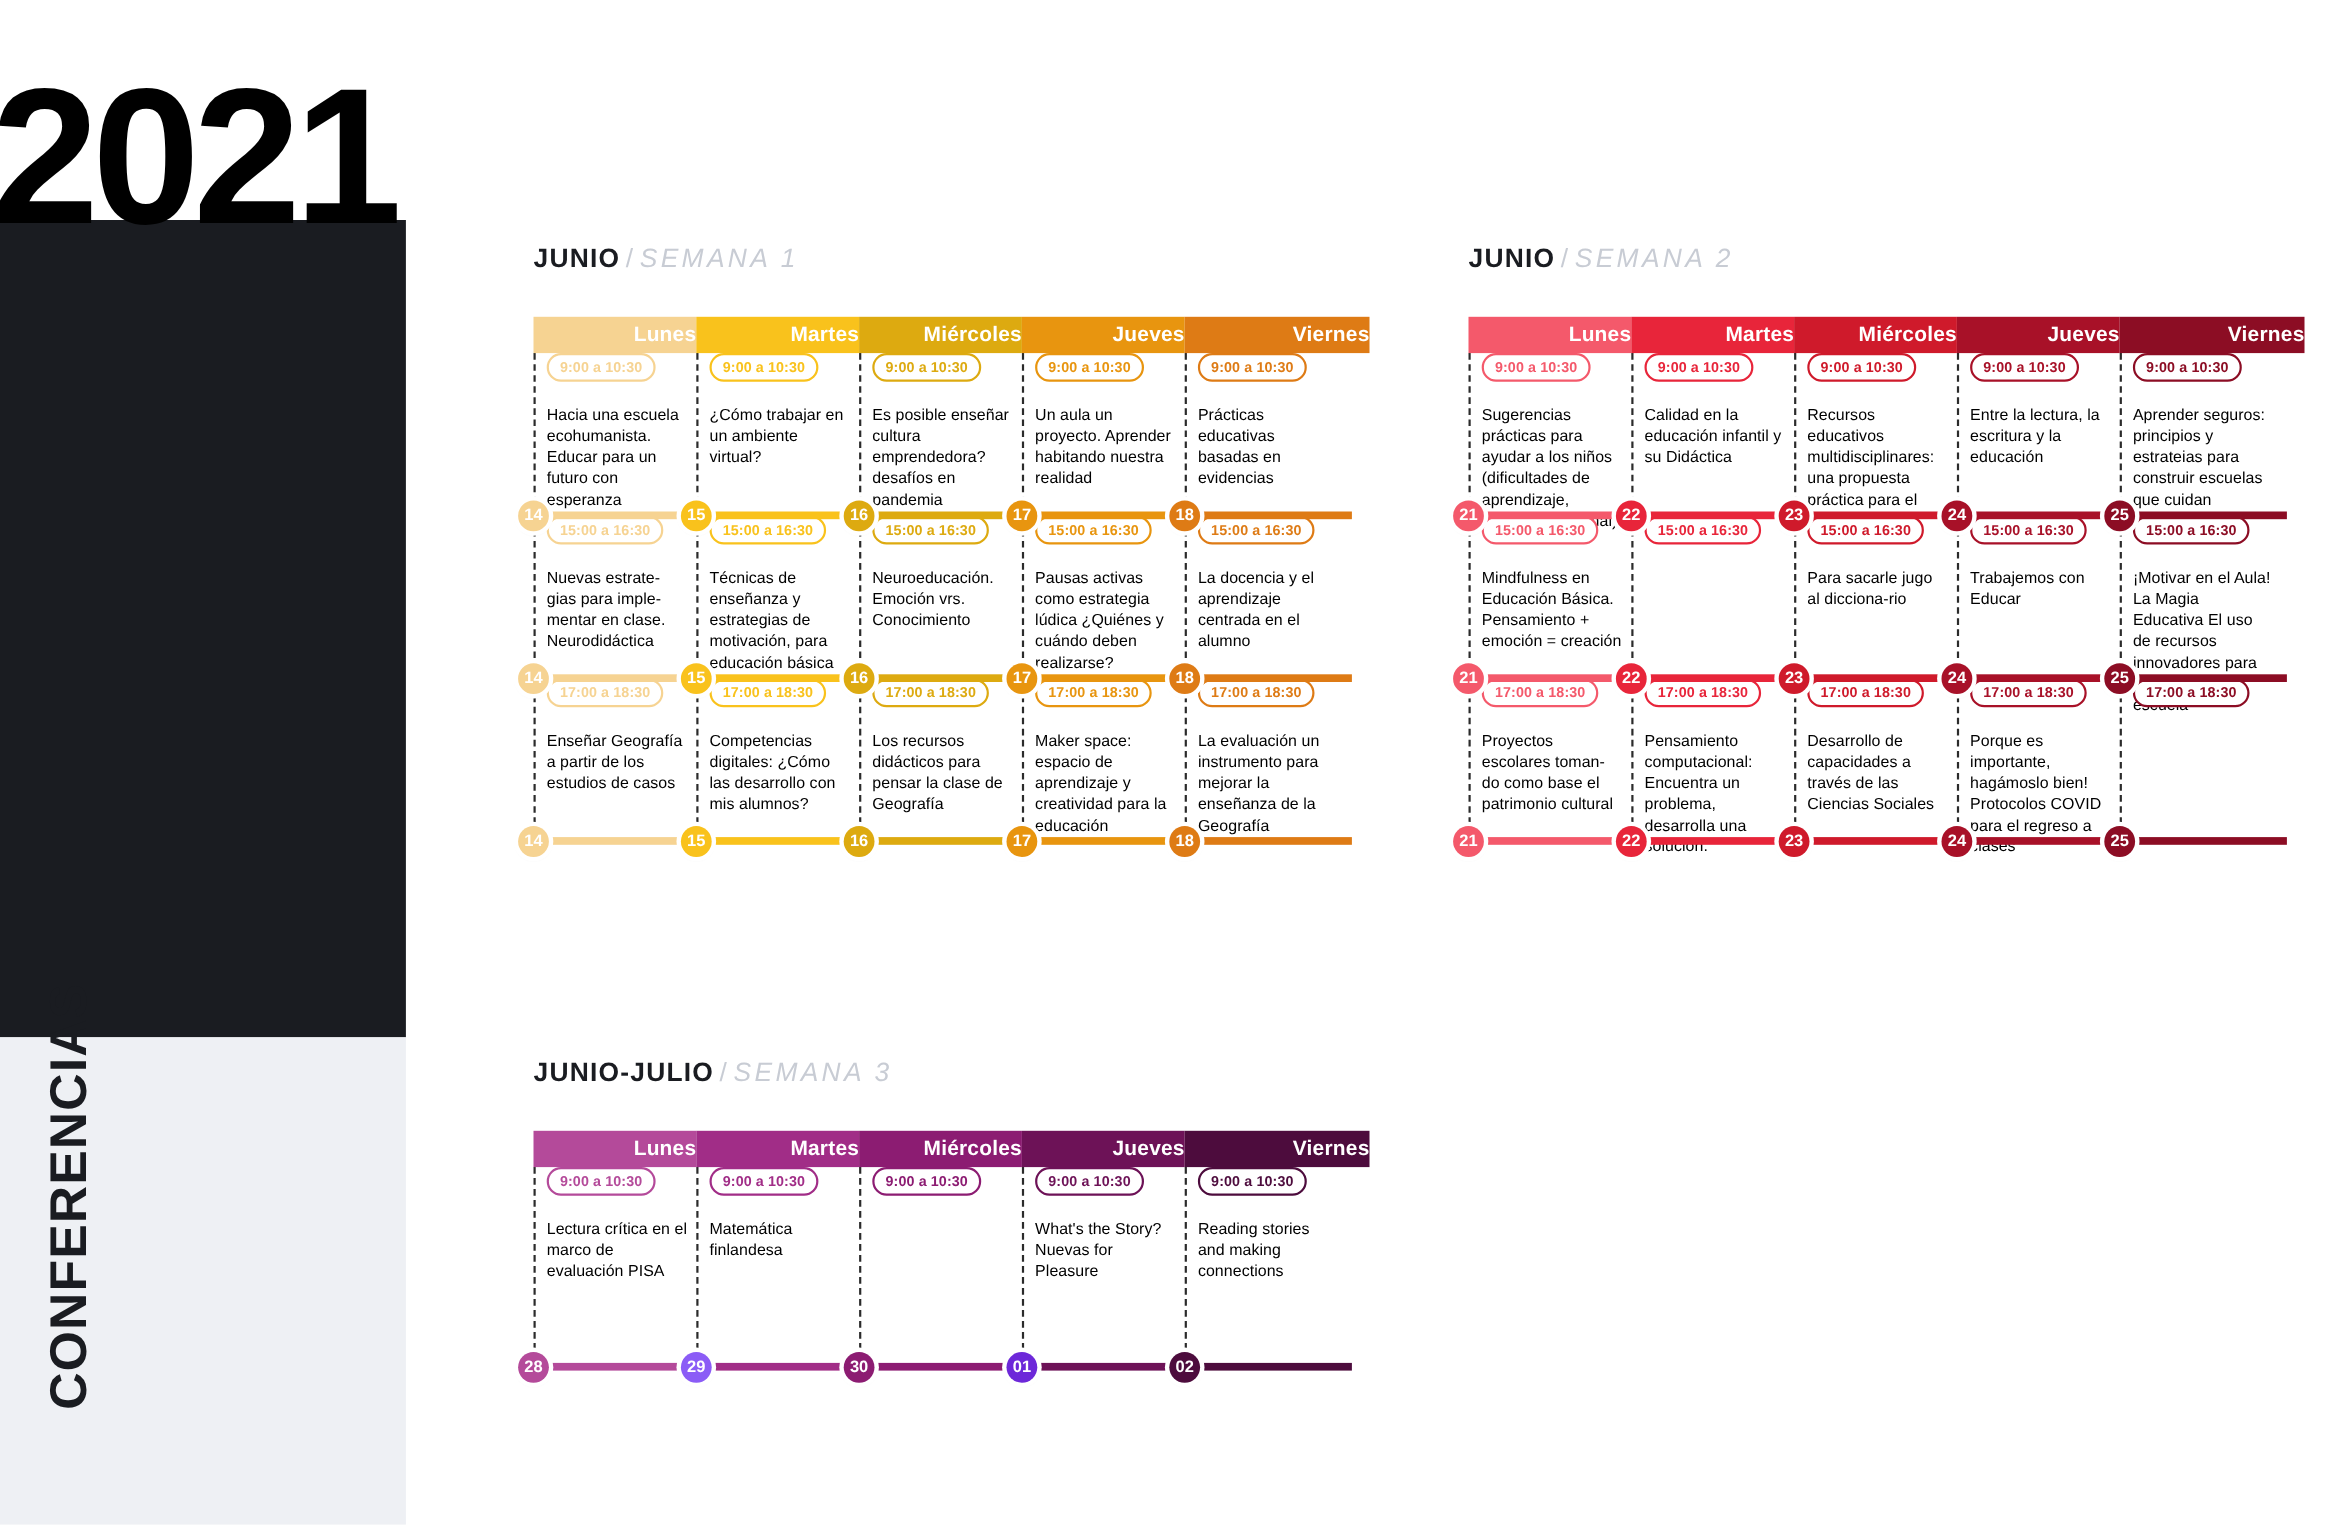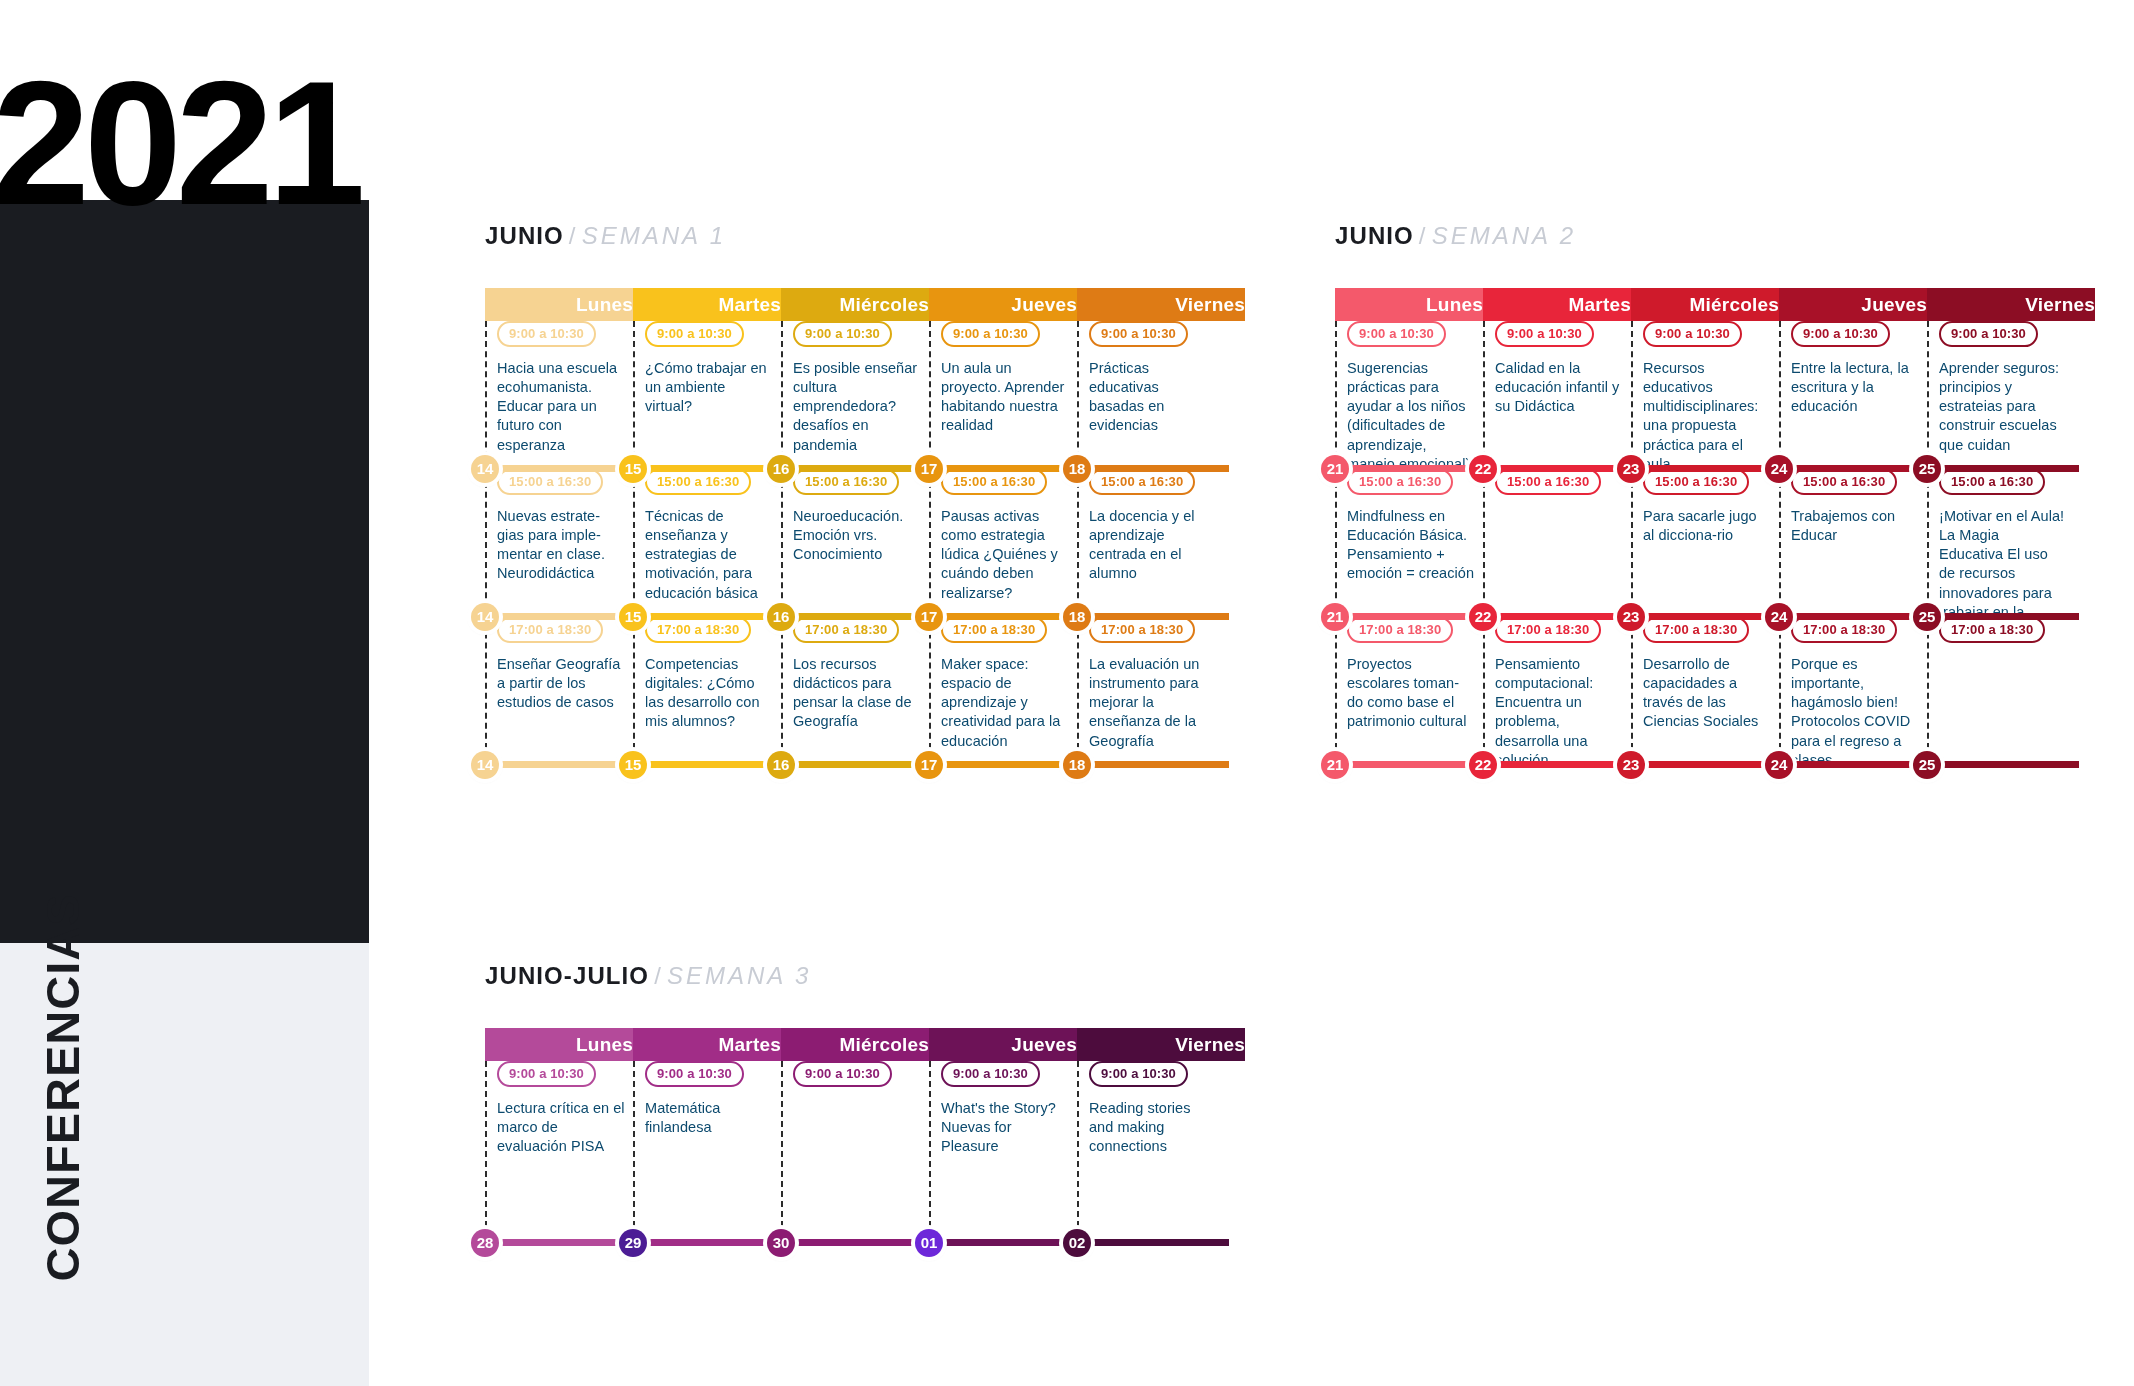--- a/index.html
+++ b/index.html
@@ -81,23 +81,23 @@
     display:inline-block;
     border:2px solid;
     border-radius:14px;
     padding:3px 10px 4px 10px;
     font-size:13px;font-weight:bold;
     background:#fff;
     white-space:nowrap;
     letter-spacing:.1px;
   }
   .talk{
-    margin-top:12px;
+    margin-top:22px;
     font-size:14.5px;line-height:1.32;
-    color:#0c4a6e;
+    color:#000000;
     max-width:128px;
     letter-spacing:.05px;
   }
 
   
   .timeline{position:absolute;left:0;height:26px;z-index:2;}
   .tl-bar{position:absolute;top:10px;height:7px;}
   .daycircle{
     position:absolute;top:0;
     width:28px;height:28px;border-radius:50%;
@@ -287,19 +287,19 @@
         <div class="session-cell" style="left: 444px; width: 148px;"><span class="timepill" style="color: rgb(109, 18, 87); border-color: rgb(109, 18, 87);">9:00 a 10:30</span><div class="talk">What's the Story? Nuevas for Pleasure</div></div>
         <div class="session-cell" style="left: 592px; width: 148px;"><span class="timepill" style="color: rgb(77, 12, 61); border-color: rgb(77, 12, 61);">9:00 a 10:30</span><div class="talk">Reading stories and making connections</div></div>
       </div>
       <div class="timeline" style="top: 201px; width: 760px;">
         <div class="tl-bar" style="left: 14px; width: 148px; background: rgb(180, 74, 154);"></div>
         <div class="tl-bar" style="left: 162px; width: 148px; background: rgb(161, 45, 135);"></div>
         <div class="tl-bar" style="left: 310px; width: 148px; background: rgb(140, 28, 114);"></div>
         <div class="tl-bar" style="left: 458px; width: 148px; background: rgb(109, 18, 87);"></div>
         <div class="tl-bar" style="left: 606px; width: 138px; background: rgb(77, 12, 61);"></div>
         <div class="daycircle" style="left: -14px; background: rgb(180, 74, 154);">28</div>
-        <div class="daycircle" style="left: 134px; background: #4c1d95;">29</div>
+        <div class="daycircle" style="left: 134px; background: #8b5cf6;">29</div>
         <div class="daycircle" style="left: 282px; background: rgb(140, 28, 114);">30</div>
         <div class="daycircle" style="left: 430px; background: #6d28d9;">01</div>
         <div class="daycircle" style="left: 578px; background: rgb(77, 12, 61);">02</div>
       </div>
     </div>
   </div>
 
 </body></html>

